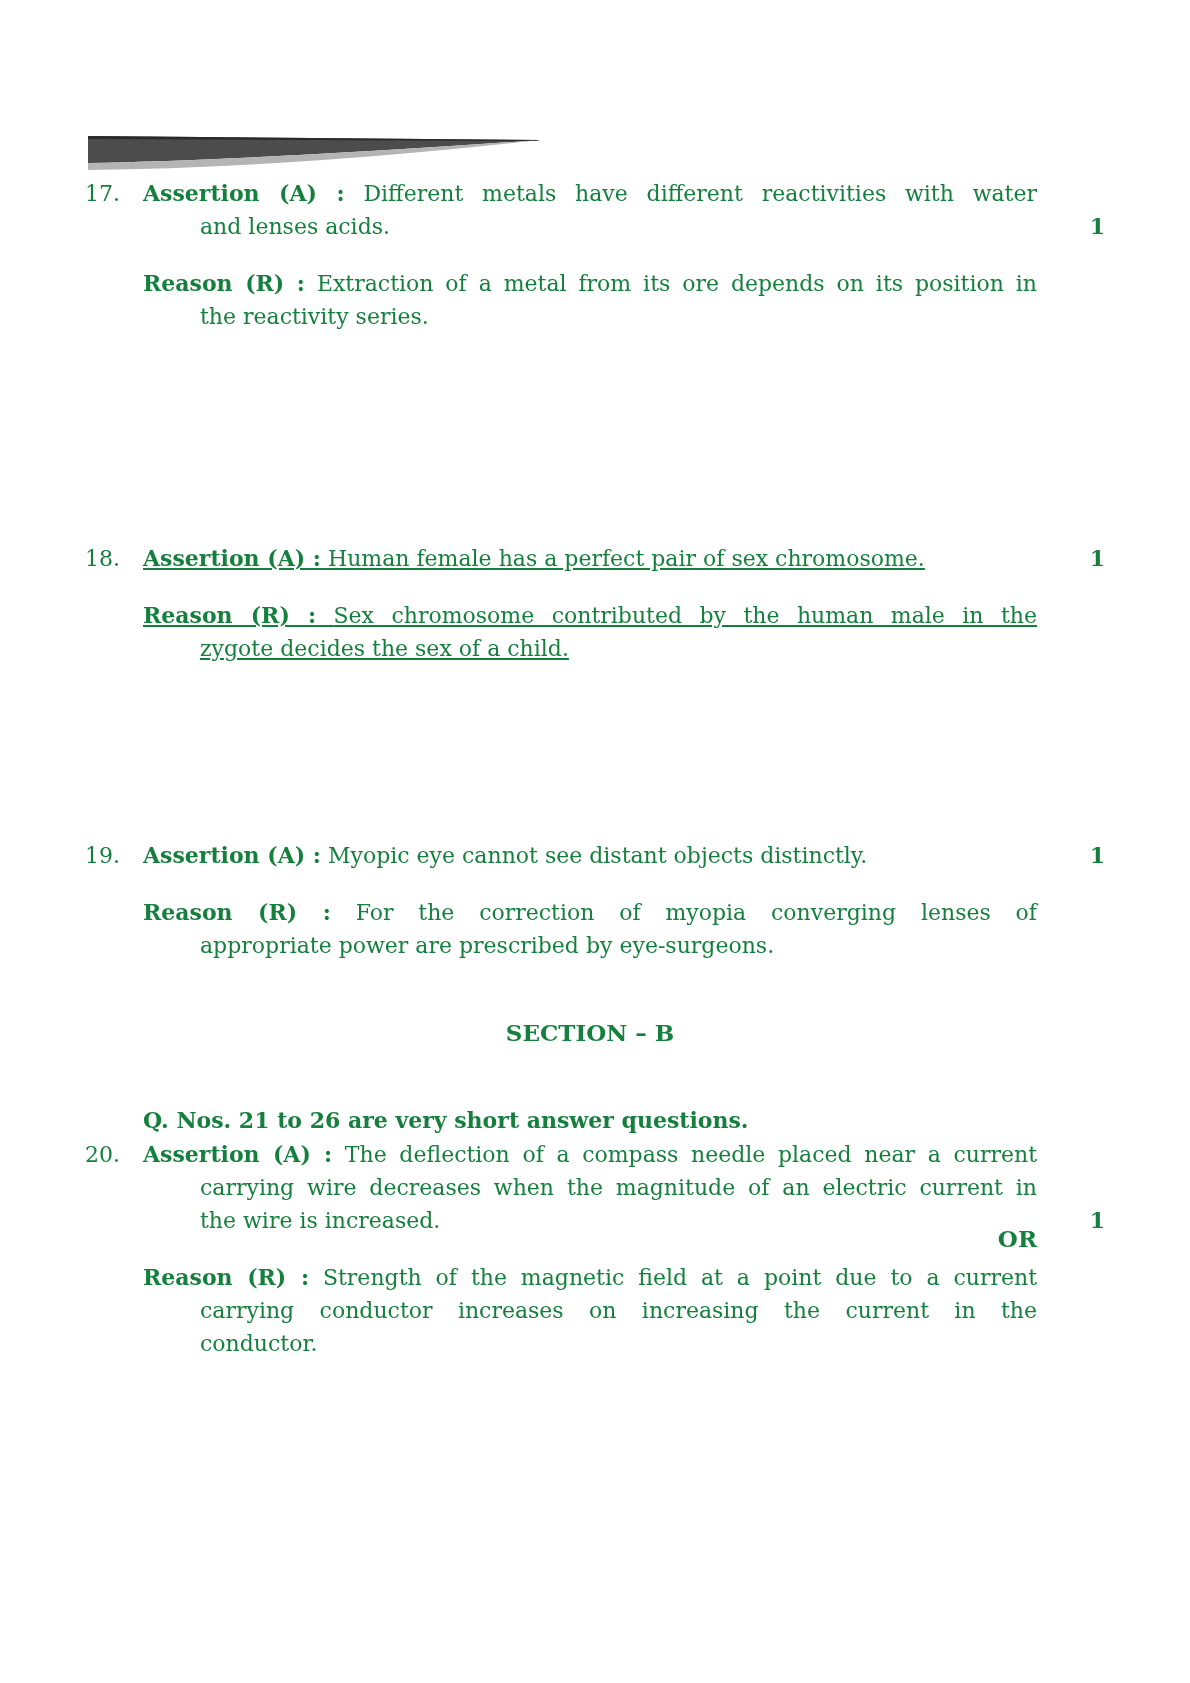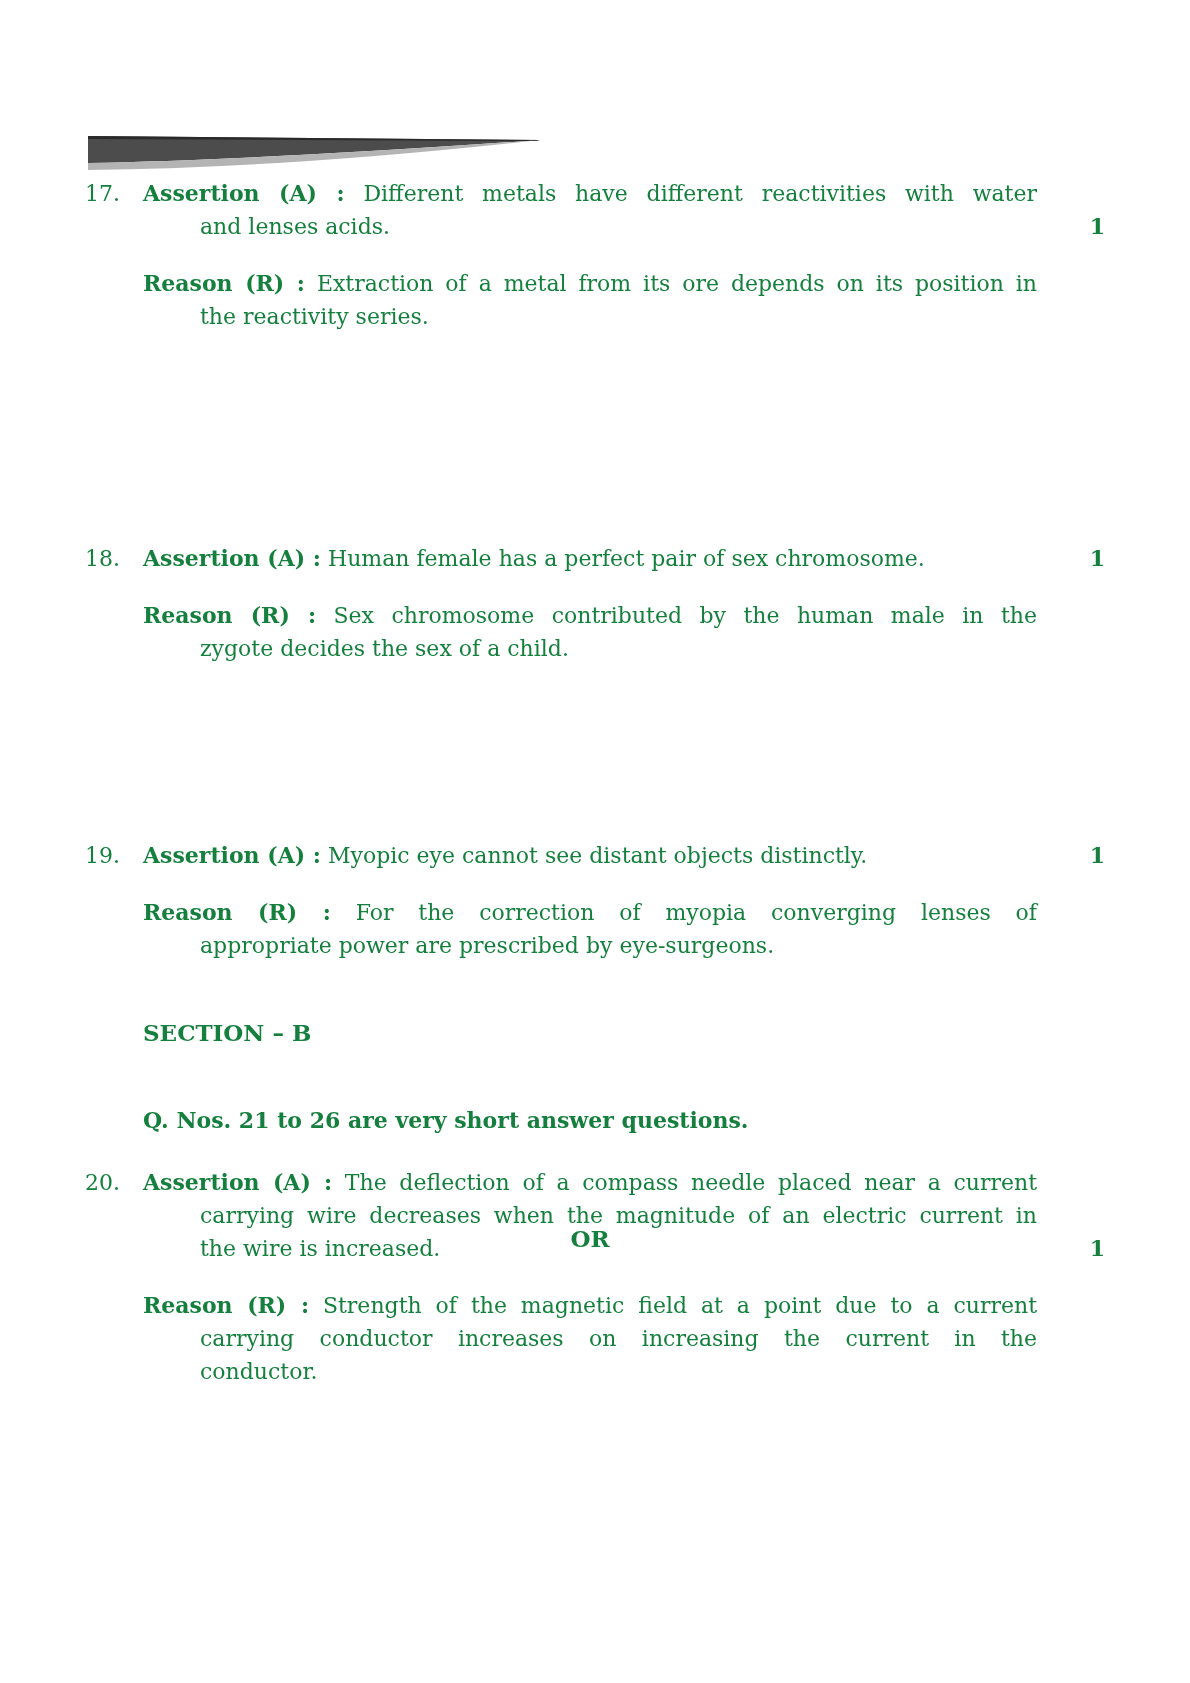--- a/index.html
+++ b/index.html
@@ -15,23 +15,23 @@
   .swoosh{position:absolute;left:88px;top:124px;width:452px;height:48px;}
   .q{position:absolute;left:85px;width:1030px;}
   .qnum{position:absolute;left:0;top:0;width:56px;font-size:22px;line-height:33px;}
   .qbody{margin-left:58px;width:894px;}
   .line{font-size:22px;line-height:33px;text-align:justify;text-align-last:justify;}
   .line.end{text-align-last:left;}
   .ind{padding-left:57px;}
   .reason{margin-top:24px;}
   .lbl{font-weight:bold;}
   .mark{position:absolute;right:10px;font-size:22px;line-height:33px;font-weight:bold;}
-  .section-title{position:absolute;left:143px;width:894px;font-weight:bold;font-size:23px;line-height:33px;}
+  .section-title{position:absolute;left:143px;width:894px;text-align:center;font-weight:bold;font-size:23px;line-height:33px;}
   .instruction{position:absolute;left:143px;width:894px;font-weight:bold;font-size:22px;line-height:33px;}
-  .or-divider{position:absolute;left:143px;width:894px;text-align:center;font-weight:bold;font-size:23px;line-height:33px;}
+  .or-divider{position:absolute;left:143px;width:894px;text-align:right;font-weight:bold;font-size:23px;line-height:33px;}
   .footer{position:absolute;left:85px;top:1509px;width:1030px;font-size:22px;line-height:33px;font-weight:bold;}
   .relwrap{position:relative;}
 </style>
 </head>
 <body>
 
 <div class="page">
 
   <svg class="swoosh" viewBox="0 0 452 48" preserveAspectRatio="none">
     <path d="M0,12 L452,16 Q170,36 0,39 Z" fill="#4c4c4c"></path>
@@ -47,21 +47,21 @@
         <div class="line"><b class="lbl">Assertion (A) :</b> <span>Different metals have different reactivities with water</span></div>
         <div class="line ind end">and lenses acids.</div>
       </div>
       <div class="reason">
         <div class="line"><b class="lbl">Reason (R) :</b> <span>Extraction of a metal from its ore depends on its position in</span></div>
         <div class="line ind end">the reactivity series.</div>
       </div>
     </div>
   </div>
 
-  <div class="q relwrap" style="top:386px;">
+  <div class="q relwrap" style="top:386px;text-decoration:underline;">
     <span class="qnum">18.</span>
     <span class="mark" style="top:0px;">1</span>
     <div class="qbody">
       <div>
         <div class="line end"><b class="lbl">Assertion (A) :</b> <span>Human female has a perfect pair of sex chromosome.</span></div>
       </div>
       <div class="reason">
         <div class="line"><b class="lbl">Reason (R) :</b> <span>Sex chromosome contributed by the human male in the</span></div>
         <div class="line ind end">zygote decides the sex of a child.</div>
       </div>
@@ -75,21 +75,21 @@
       <div>
         <div class="line end"><b class="lbl">Assertion (A) :</b> <span>Myopic eye cannot see distant objects distinctly.</span></div>
       </div>
       <div class="reason">
         <div class="line"><b class="lbl">Reason (R) :</b> <span>For the correction of myopia converging lenses of</span></div>
         <div class="line ind end">appropriate power are prescribed by eye-surgeons.</div>
       </div>
     </div>
   </div>
 
-  <div class="q relwrap" style="top:764px;">
+  <div class="q relwrap" style="top:736px;">
     <span class="qnum">20.</span>
     <span class="mark" style="top:66px;">1</span>
     <div class="qbody">
       <div>
         <div class="line"><b class="lbl">Assertion (A) :</b> <span>The deflection of a compass needle placed near a current</span></div>
         <div class="line ind">carrying wire decreases when the magnitude of an electric current in</div>
         <div class="line ind end">the wire is increased.</div>
       </div>
       <div class="reason">
         <div class="line"><b class="lbl">Reason (R) :</b> <span>Strength of the magnetic field at a point due to a current</span></div>

